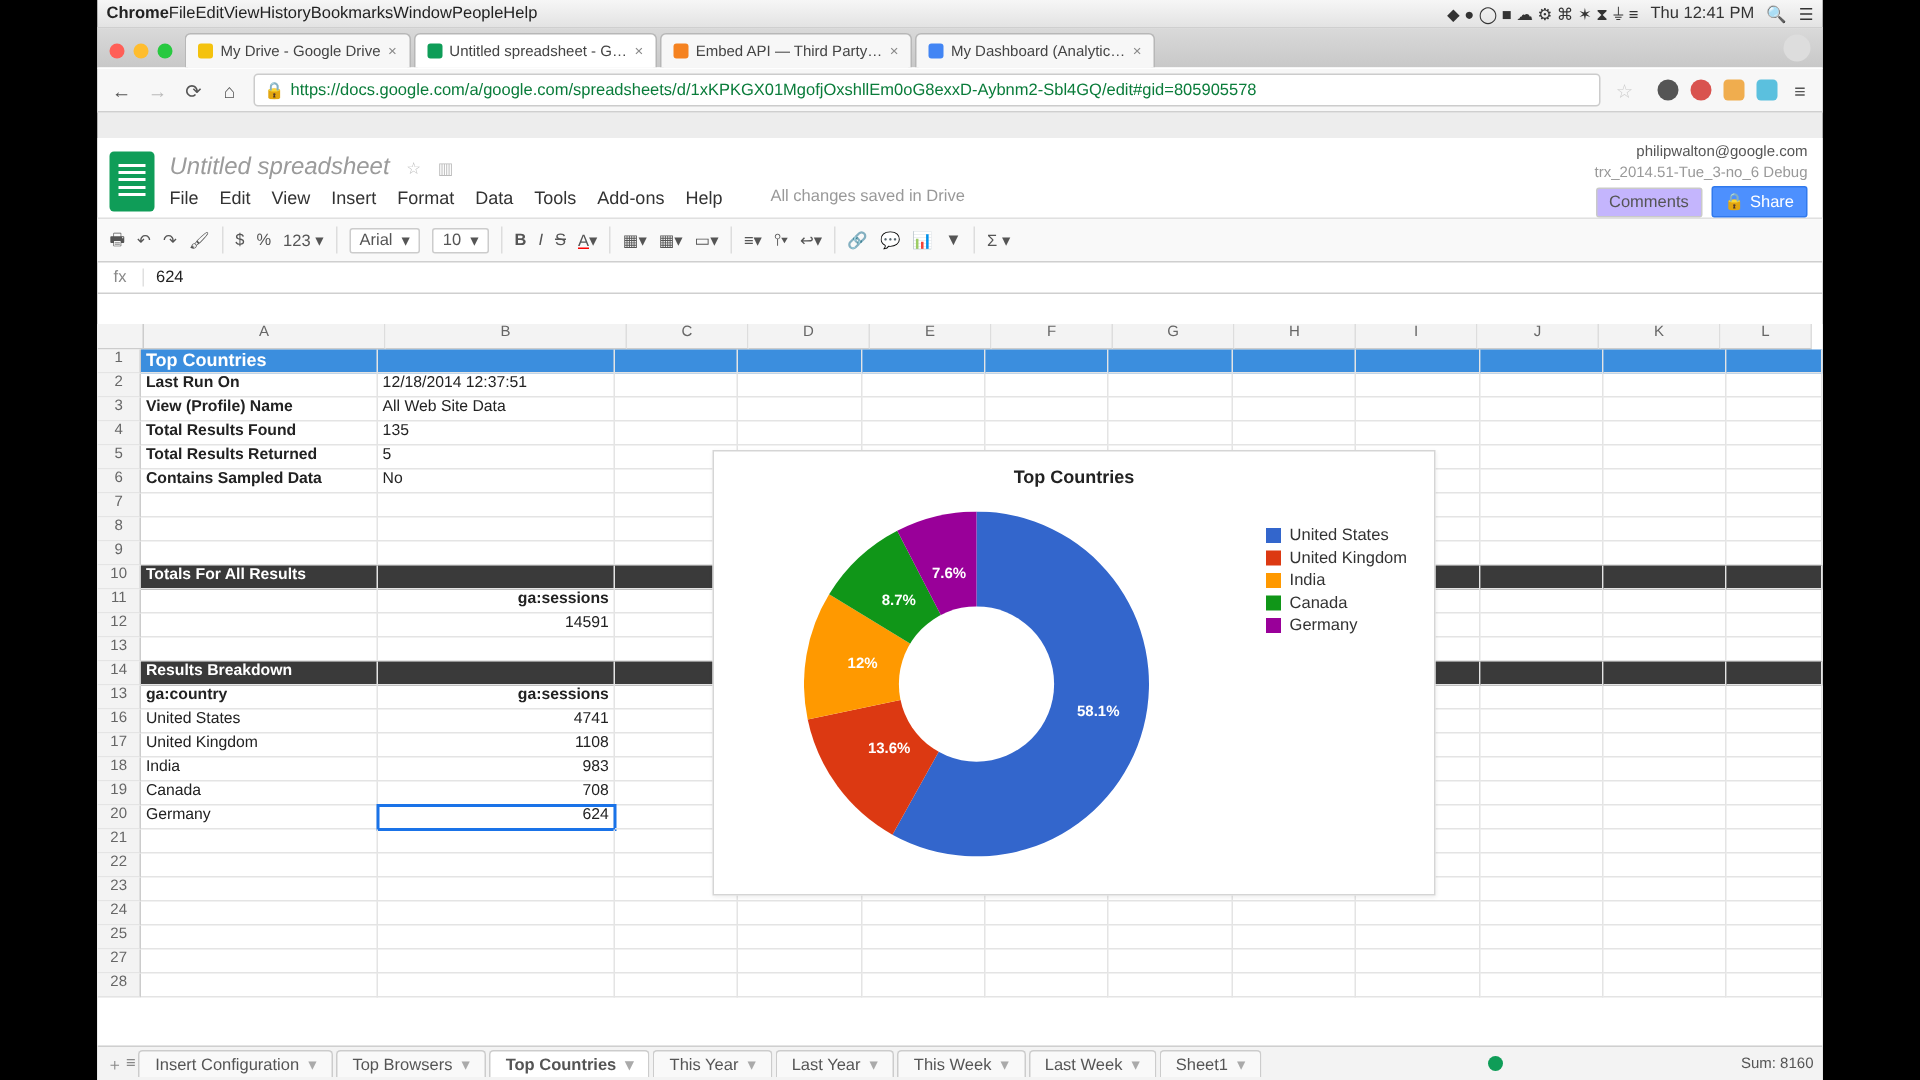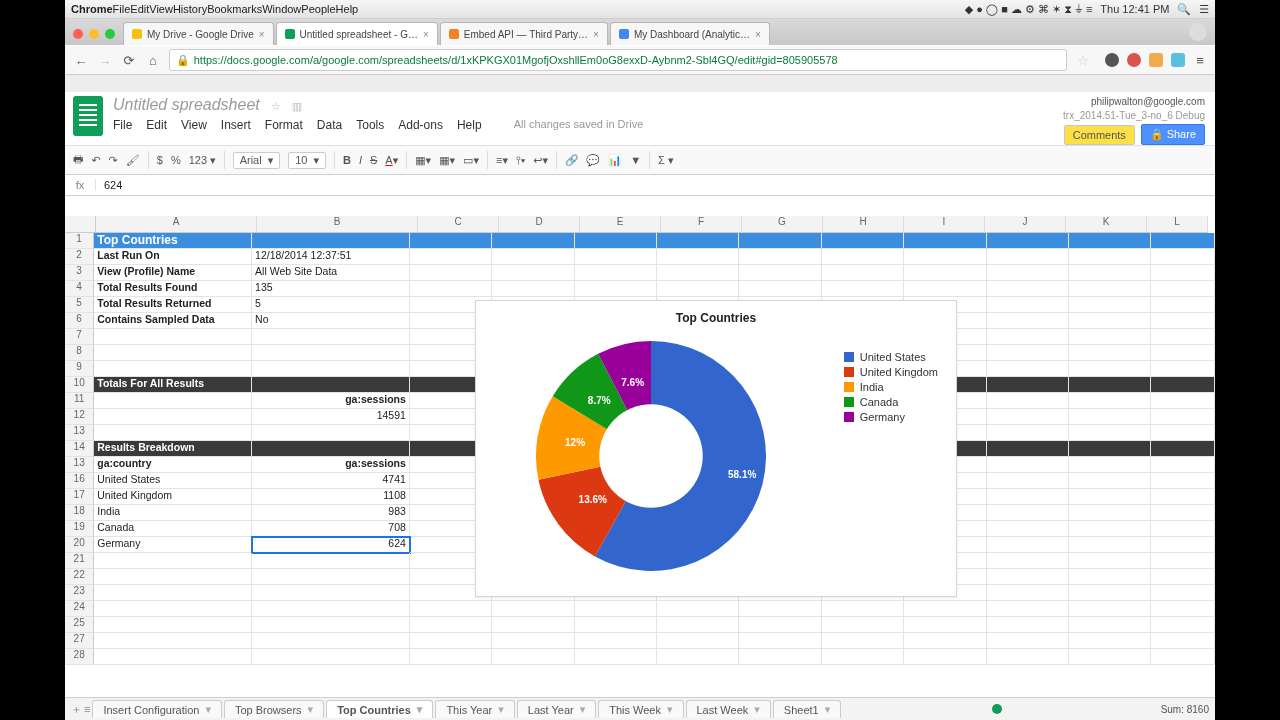--- a/index.html
+++ b/index.html
@@ -19,32 +19,32 @@
   .tab.active{background:#fff}
   .tab .x{margin-left:auto;color:#888}
   .addr{height:28px;background:#f7f7f7;border-top:1px solid #fff;border-bottom:1px solid #cfcfcf;display:flex;align-items:center;gap:8px;padding:0 8px}
   .nav-ic{width:16px;height:16px;display:flex;align-items:center;justify-content:center;color:#555;font-size:13px}
   .omnibox{flex:1;height:20px;border:1px solid #ccc;border-radius:3px;background:#fff;display:flex;align-items:center;padding:0 6px;font-size:11px;color:#0a7c3a}
   .omnibox .lock{color:#1a9e4b;margin-right:4px;font-size:11px}
   .ext{display:flex;gap:8px;margin-left:6px}
   .ext span{width:14px;height:14px;border-radius:3px}
   
   .sheets{position:absolute;left:0;right:0;top:73px;bottom:0;background:#fff}
-  .docheader{display:flex;align-items:flex-start;padding:4px 10px 0 8px}
+  .docheader{display:flex;align-items:center;padding:4px 10px 0 8px}
   .docicon{width:30px;height:40px;background:#0f9d58;border-radius:3px;margin-right:10px;position:relative}
   .docicon:after{content:"";position:absolute;inset:8px 6px;background:repeating-linear-gradient(#fff,#fff 2px,#0f9d58 2px,#0f9d58 5px)}
   .titlewrap{flex:1}
   .doctitle{font-size:16px;color:#9b9b9b;font-style:italic}
   .star{color:#bbb;margin:0 8px}
   .folder{color:#bbb}
   .accr{display:flex;flex-direction:column;align-items:flex-end;gap:3px;font-size:10px;color:#555}
   .menus{display:flex;gap:14px;font-size:12px;color:#333;margin-top:4px}
   .saved{color:#999;margin-left:18px;font-size:11px}
   .btnrow{display:flex;gap:6px;align-items:center}
-  .btn{border:1px solid #c9c9c9;background:#fde047;border-radius:2px;padding:3px 8px;font-size:11px;color:#555}
+  .btn{border:1px solid #c9c9c9;background:#c4b5fd;border-radius:2px;padding:3px 8px;font-size:11px;color:#555}
   .btn.share{background:#4d90fe;color:#fff;border-color:#3079ed}
   
   .tbar{height:28px;border-top:1px solid #e0e0e0;border-bottom:1px solid #cfcfcf;background:#f9f9f9;display:flex;align-items:center;gap:8px;padding:0 8px;font-size:11px;color:#555}
   .tbar .sep{width:1px;height:18px;background:#ddd}
   .tbar .sel{border:1px solid #ccc;background:#fff;padding:1px 6px;border-radius:2px;display:flex;align-items:center;gap:6px}
   
   .fxbar{height:20px;border-bottom:1px solid #cfcfcf;display:flex;align-items:center;font-size:11px}
   .fxbar .fx{width:30px;text-align:center;color:#888;border-right:1px solid #e0e0e0}
   .fxbar .val{padding-left:8px;color:#222}
   
@@ -676,21 +676,21 @@
               <div>
                 <span class="sw" style="background:#109618"></span>
                 <span>Canada</span>
               </div>
               <div>
                 <span class="sw" style="background:#990099"></span>
                 <span>Germany</span>
               </div>
             </div>
           <div id="slice-labels">
-              <div class="donut-slice-label" style="left: 252px; top: 167.88px;">58.1%</div>
+              <div class="donut-slice-label" style="left: 242px; top: 167.88px;">58.1%</div>
               <div class="donut-slice-label" style="left: 102.602px; top: 193.464px;">13.6%</div>
               <div class="donut-slice-label" style="left: 89.0767px; top: 136.337px;">12%</div>
               <div class="donut-slice-label" style="left: 111.831px; top: 94.1663px;">8.7%</div>
               <div class="donut-slice-label" style="left: 145.263px; top: 76.1276px;">7.6%</div>
             </div>
         </div>
       </div>
 
       <div class="sheettabs">
         <span class="ic">＋</span>

